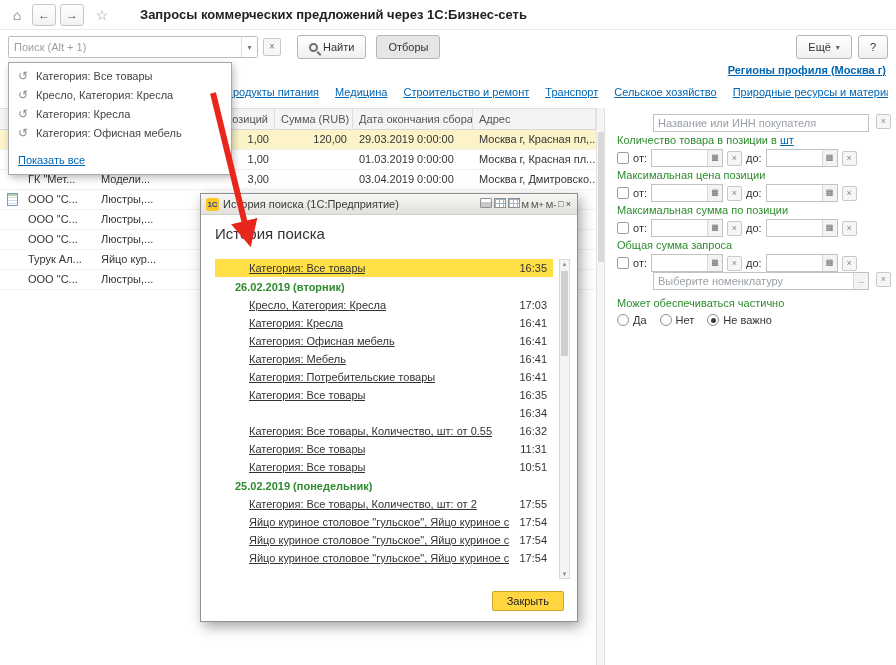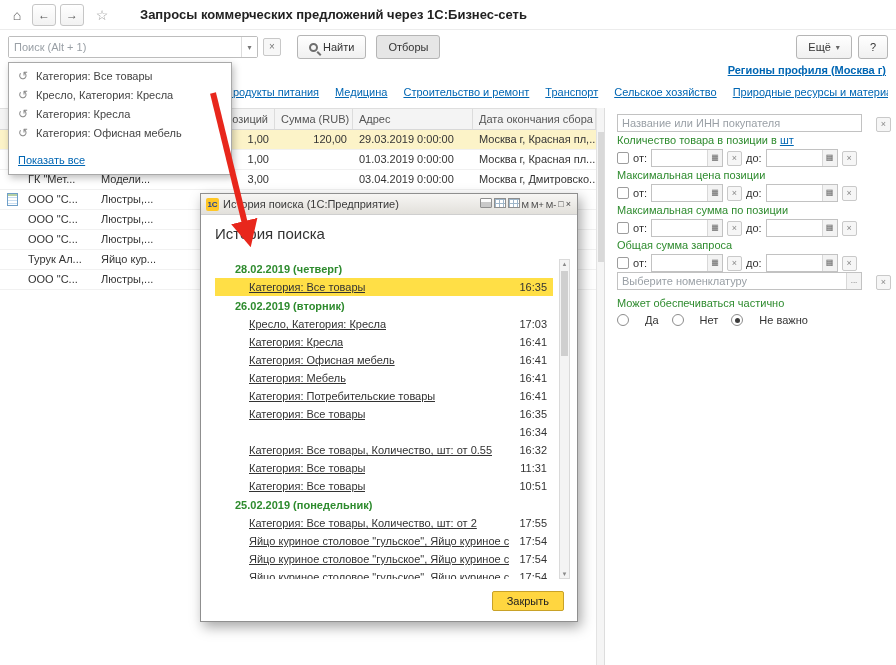--- a/index.html
+++ b/index.html
@@ -66,32 +66,32 @@
   .list-scroll { position:absolute; right:0; top:0; bottom:0; width:9px; background:#f5f5f5; border-left:1px solid #e3e3e3; }
   .list-scroll .thumb { position:absolute; left:1px; right:1px; top:24px; height:130px; background:#d9d9d9; }
 
   .v-divider { position:absolute; left:604px; top:108px; bottom:0; width:1px; background:#ddd; }
 
   
   .filters { position:absolute; left:613px; top:108px; width:283px; bottom:0; padding:6px 5px 0 4px; }
   .f-label { color:var(--accent-green); margin:7px 0 3px; }
   .f-label:first-child { margin-top:2px; }
   .unit-link { color:var(--link-blue); text-decoration:underline; cursor:pointer; }
-  .f-input-row { display:flex; align-items:flex-end; gap:14px; }
+  .f-input-row { display:flex; align-items:flex-start; gap:7px;margin-left:36px; }
   .f-text-wrap { flex:1; height:18px; border:1px solid #c2c2c2; display:flex; align-items:stretch; background:#fff; }
   .f-text-wrap input { flex:1; border:none; outline:none; font-size:11px; padding:0 4px; min-width:0; }
   .in-btn { border:none; border-left:1px solid #d8d8d8; background:#f3f3f3; color:#666; font-size:8px; width:15px; line-height:1; }
   .xbtn { width:15px; height:15px; border:1px solid #c9c9c9; border-radius:2px; background:#f6f6f6;
     color:#888; font-size:9px; line-height:1; flex:none; }
   .range-row { display:flex; align-items:center; gap:4px; margin-top:2px; }
   .cbx { width:12px; height:12px; border:1px solid #9d9d9d; border-radius:2px; background:#fff; flex:none; cursor:pointer; }
   .num-wrap { width:72px; height:18px; border:1px solid #c2c2c2; display:flex; align-items:stretch; background:#fff; flex:none; }
   .num-wrap input { flex:1; border:none; outline:none; min-width:0; padding:0 3px; }
   .radio-row { display:flex; align-items:center; gap:13px; margin-top:5px; }
-  .radio { display:flex; align-items:center; gap:16px; cursor:pointer; }
+  .radio { display:flex; align-items:center; gap:4px; cursor:pointer; }
   .rdot { width:12px; height:12px; border:1px solid #8d8d8d; border-radius:50%; position:relative; background:#fff; }
   .rdot.on::after { content:""; position:absolute; inset:2.5px; border-radius:50%; background:#3c3c3c; }
 
   
   .suggest { position:absolute; left:8px; top:62px; width:224px; background:#fff; z-index:10;
     border:1px solid #a9a9a9; box-shadow:2px 3px 7px rgba(0,0,0,.25); padding:3px 0 8px; }
   .sg-item { display:flex; align-items:center; gap:8px; height:19px; padding:0 9px; color:#444; cursor:pointer; }
   .clock { color:#8b8b8b; font-size:12px; }
   .show-all { display:inline-block; margin:12px 0 0 9px; color:var(--link-blue); text-decoration:underline; cursor:pointer; }
 
@@ -180,22 +180,22 @@
     <span class="cat-link">Природные ресурсы и материалы для производства</span>
 
 </div>
 
 <div class="list-area">
   <div class="t-head">
     <div></div>
     <div></div>
     <div class="num">Позиций</div>
     <div class="num">Сумма (RUB)</div>
+    <div>Дата окончания сбора</div>
     <div>Адрес</div>
-    <div>Дата окончания сбора</div>
   </div>
   <div>
 
       <div class="t-row selected">
         <div class="c-buyer">
           
           <span></span>
         </div>
         <div></div>
         <div class="num">1,00</div>
@@ -464,24 +464,20 @@
         <button class="tb-btn">М</button><button class="tb-btn">М+</button><button class="tb-btn">М-</button>
       </span>
       <button class="tb-btn"><span>□</span></button>
       <button class="tb-btn"><span>×</span></button>
     </span>
   </div>
   <div class="m-body">
     <div class="m-heading">История поиска</div>
     <div class="m-list">
 
-        <div>
-          <div class="h-date">28.02.2019 (четверг)</div>
-
-        </div>
 
         <div>
 
           <div class="h-entry hl">
             <span class="h-link">Категория: Все товары</span>
             <span class="h-time">16:35</span>
           </div>
         </div>
 
         <div>

